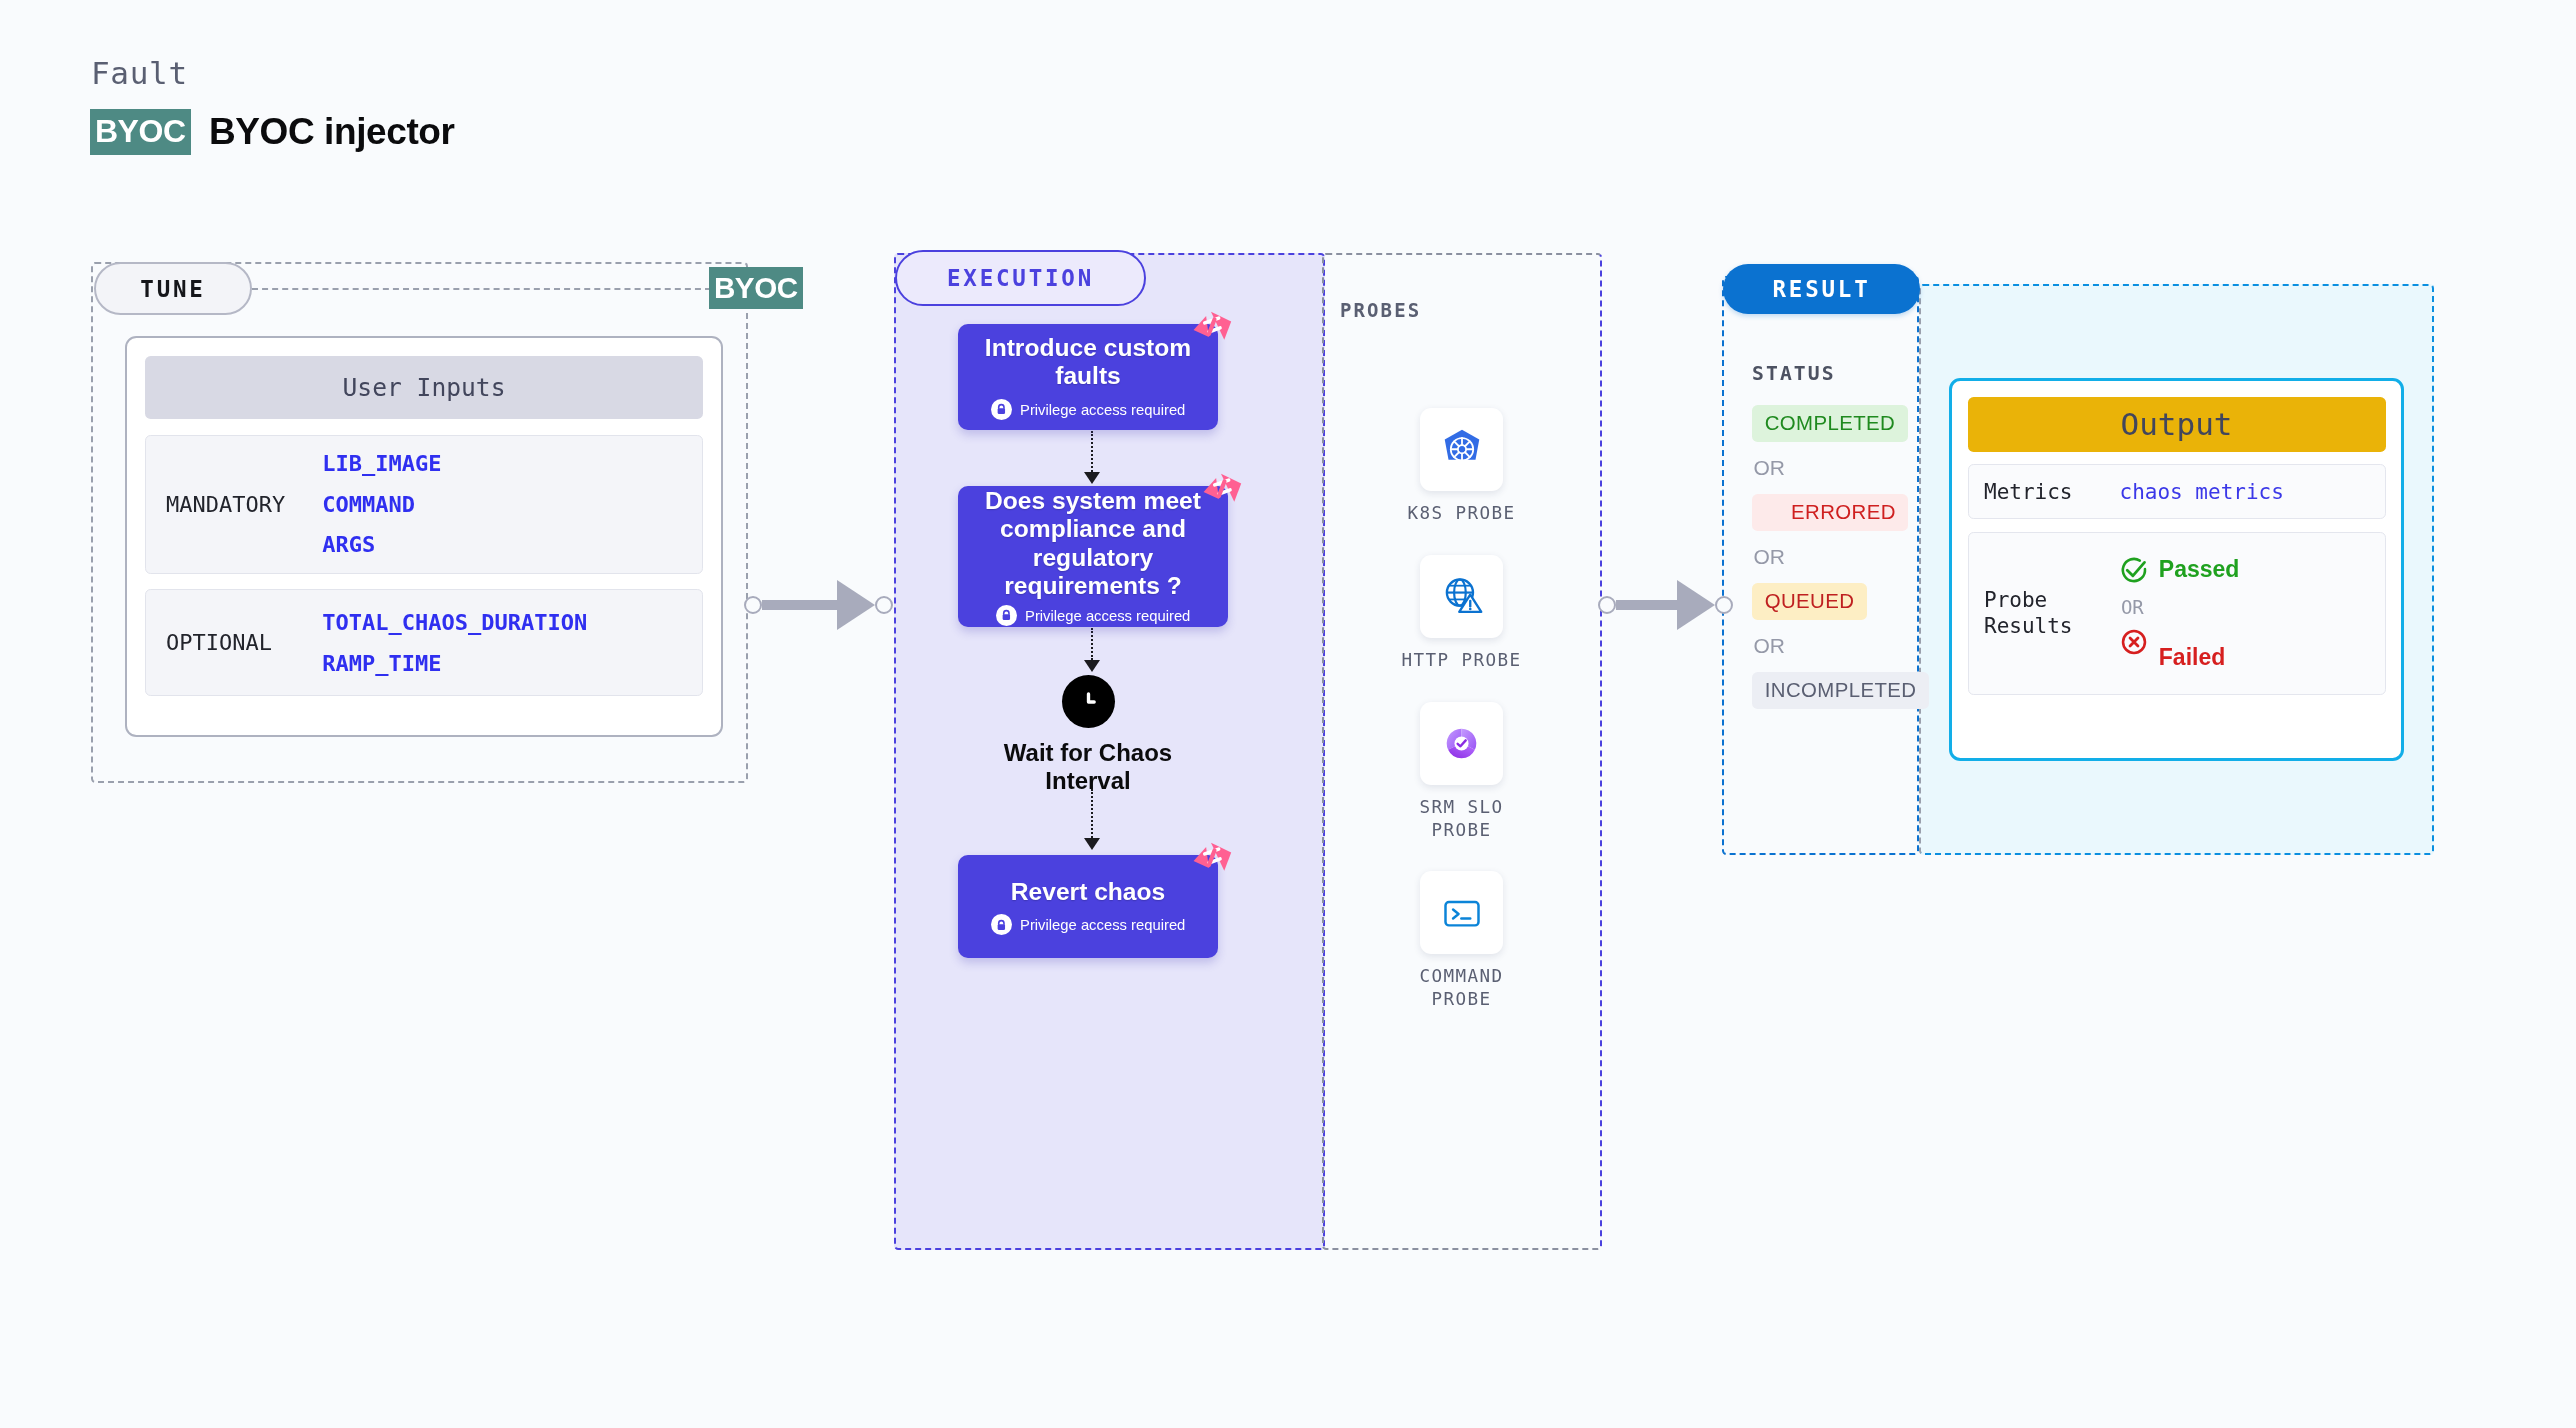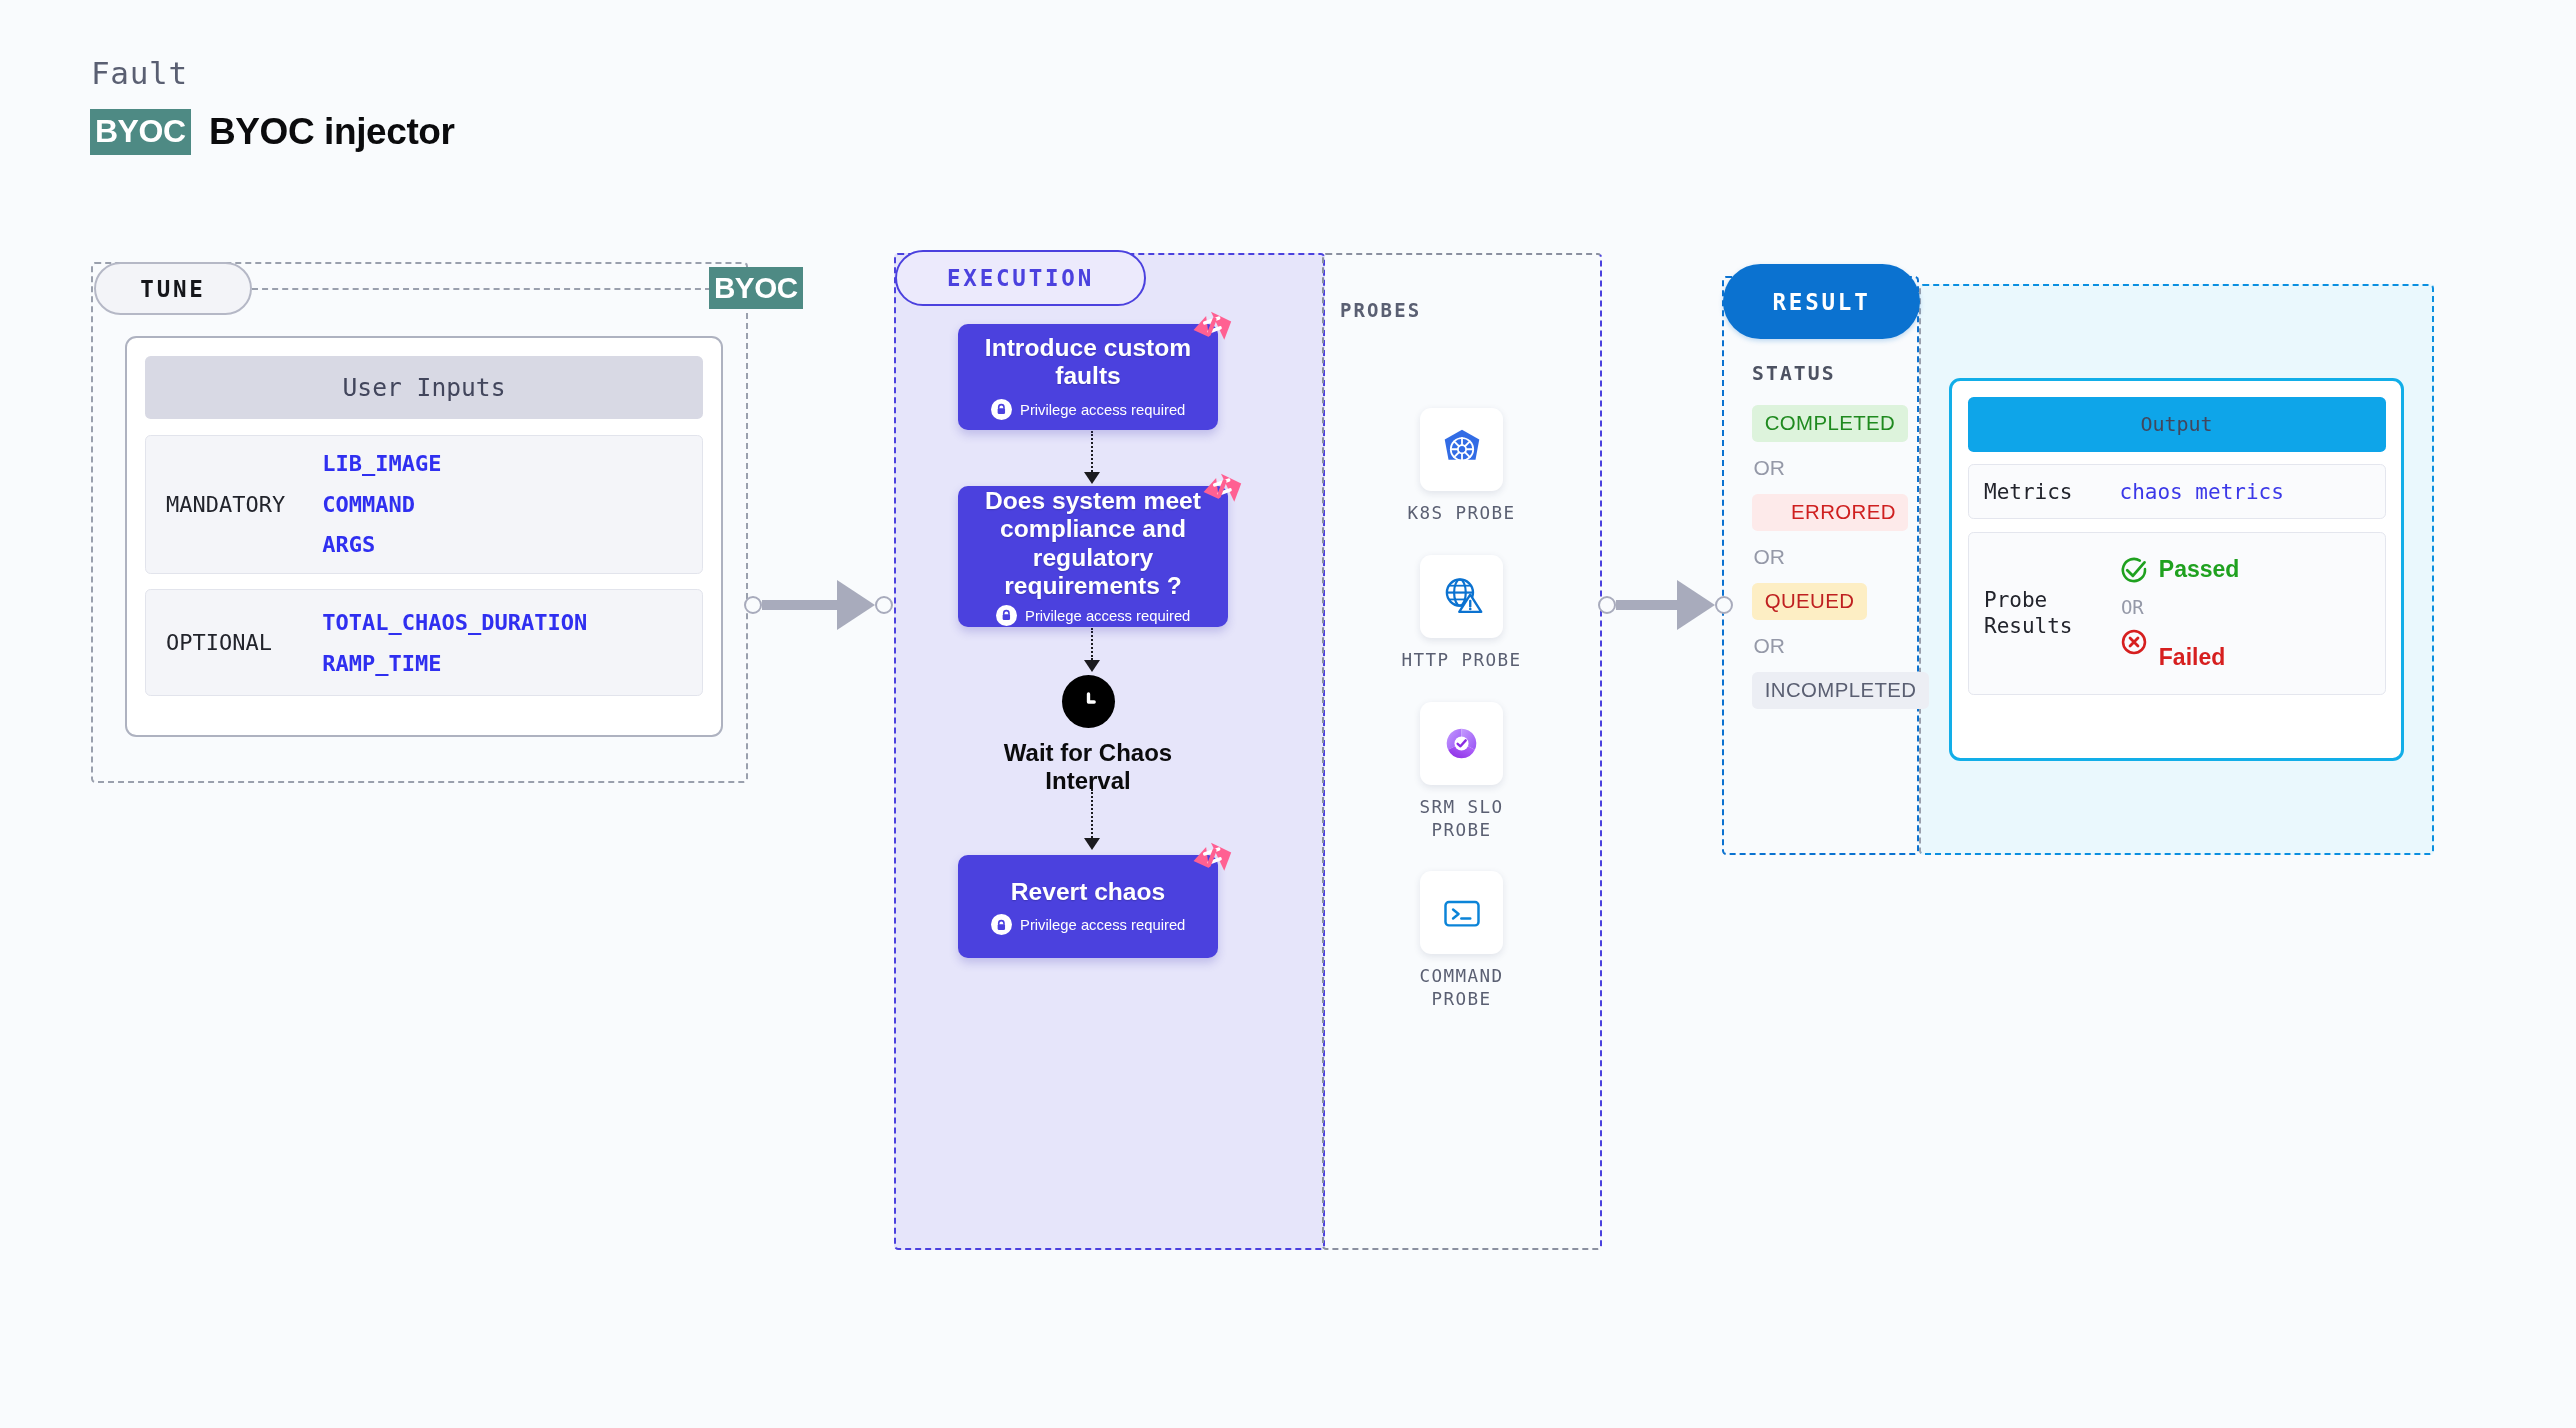--- a/index.html
+++ b/index.html
@@ -44,21 +44,21 @@
     left: 94px; top: 262px; width: 158px; height: 53px;
     background: #f3f4f8; border: 2.1px solid #b5b8c6; color: #15161a;
     font-size: 22.5px;
   }
   .pill-exec {
     left: 895px; top: 250px; width: 251px; height: 56px;
     background: #eceafc; border: 2.1px solid #4b41de; color: #4b41de;
     font-size: 22.5px;
   }
   .pill-result {
-    left: 1723px; top: 264px; width: 197px; height: 75px;
+    left: 1723px; top: 264px; width: 197px; height: 50px;
     background: #0b72d0; border: none; color: #ffffff;
     font-size: 22.5px;
     box-shadow: 0 2.1px 5.6px rgba(11,114,208,0.25);
   }
 
   
   .sect { position: absolute; }
   .sect-tune {
     left: 91px; top: 262px; width: 657px; height: 521px;
     border: 2.8px dashed #9aa0ad; border-radius: 4.2px;
@@ -256,24 +256,24 @@
   }
 
   
   .out-card {
     position: absolute; left: 1949px; top: 378px;
     width: 455px; height: 383px;
     background: #ffffff; border: 3.5px solid #12aee8; border-radius: 11.3px;
   }
   .out-head {
     margin: 15.5px 15.5px 0 15.5px; height: 55px;
-    background: #0ea5e9; border-radius: 5.6px;
+    background: #eab308; border-radius: 5.6px;
     display: flex; align-items: center; justify-content: center;
     font-family: "DejaVu Sans Mono", monospace;
-    font-size: 20px; color: #42465c;
+    font-size: 31px; color: #42465c;
   }
   .out-row {
     margin: 12.7px 15.5px 0 15.5px;
     background: #fafbfd; border: 1.4px solid #e4e6ee; border-radius: 5.6px;
     display: flex; align-items: center; min-height: 55px;
   }
   .out-row.tall { min-height: 163px; align-items: center; }
   .out-key {
     width: 151px; flex: none; padding-left: 15.5px;
     font-family: "DejaVu Sans Mono", monospace;

